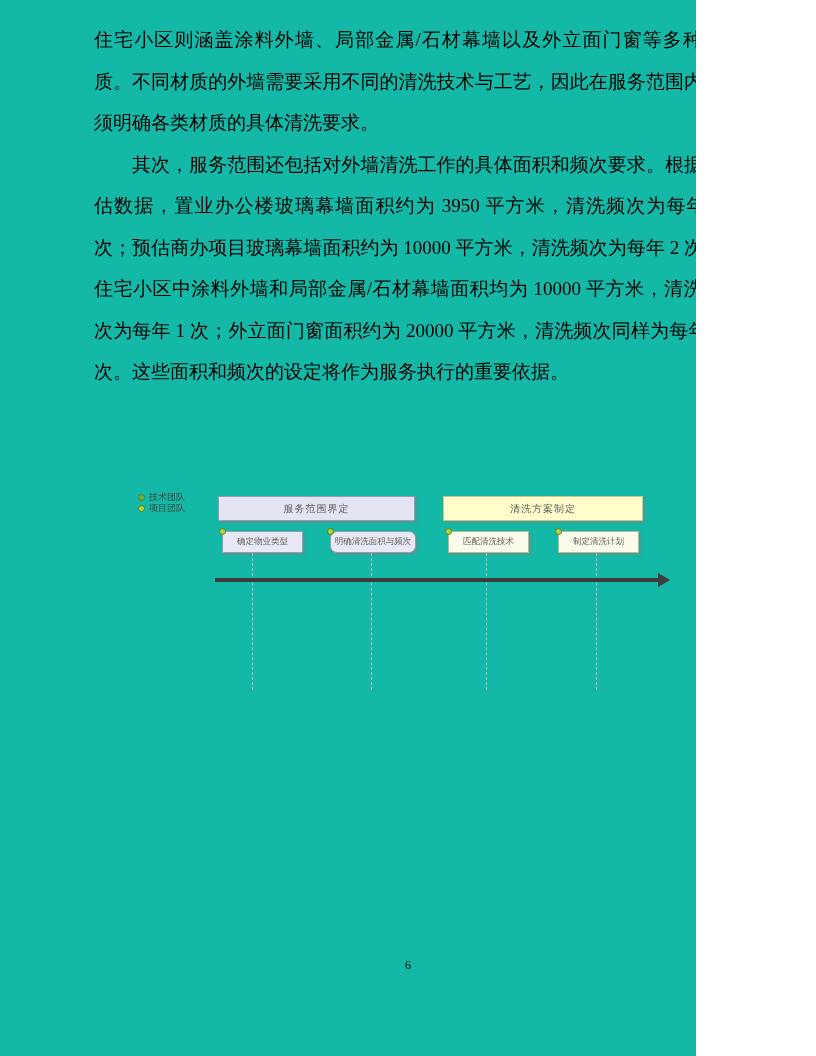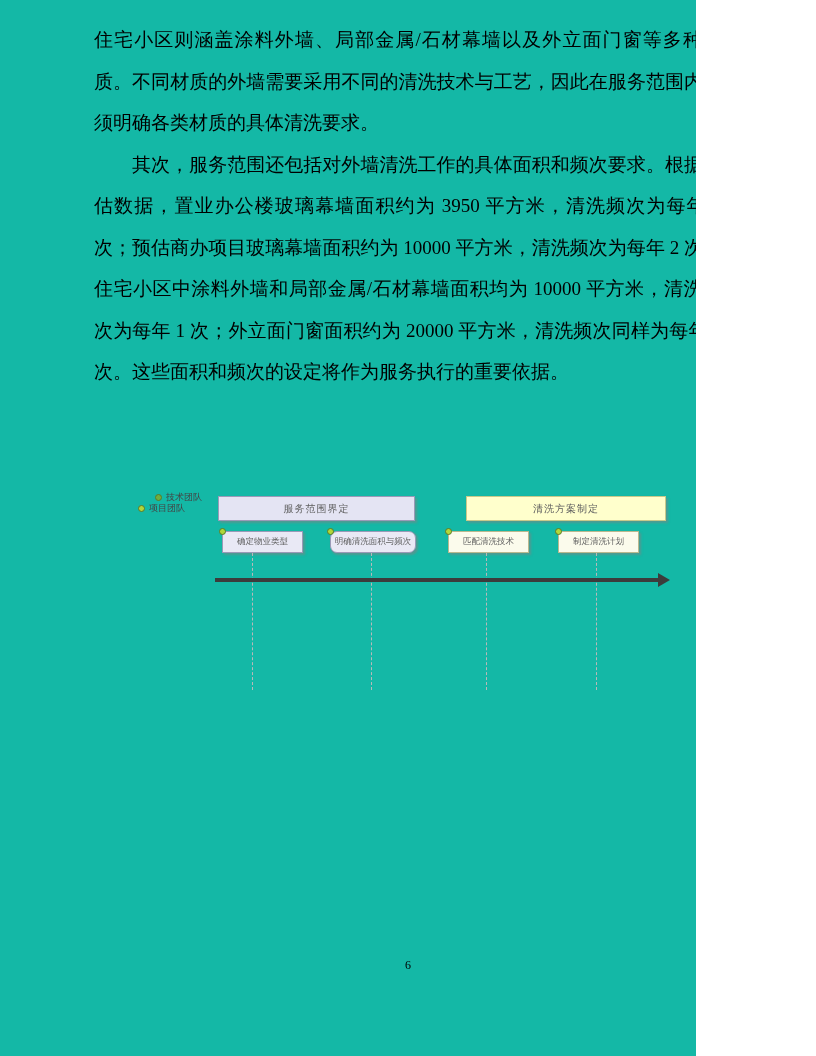--- a/index.html
+++ b/index.html
@@ -25,35 +25,35 @@
   #text-block-2{top:685px;}
 
   
   .diagram{
     position:absolute;left:0;top:488px;width:816px;height:215px;
     font-family:"Liberation Sans","DejaVu Sans",sans-serif;
   }
   .legend-item{position:absolute;display:flex;align-items:center;gap:4px;}
   .legend-item .dot{width:7px;height:7px;border-radius:50%;border:1px solid #5a7a28;box-sizing:border-box;}
   .legend-label{font-size:9px;color:#444;white-space:nowrap;}
-  #legend-1{left:155px;top:3px;}
+  #legend-1{left:138px;top:3px;}
   #legend-2{left:138px;top:14px;}
   #legend-1 .dot{background:#6fae3e;}
   #legend-2 .dot{background:#b0d73a;}
 
   .phase-box{
     position:absolute;top:8px;height:25px;
     border:1px solid #9a9ab8;
     box-shadow:2px 2px 2px rgba(130,130,130,.55);
     display:flex;align-items:center;justify-content:center;
     font-size:10px;color:#5f5f5f;letter-spacing:1px;
     box-sizing:border-box;
   }
   #phase-1{left:218px;width:197px;background:#e4e4f3;}
-  #phase-2{left:466px;width:200px;background:#ffffcc;border-color:#c9c98a;}
+  #phase-2{left:443px;width:200px;background:#ffffcc;border-color:#c9c98a;}
 
   .milestone-box{
     position:absolute;top:43px;height:22px;
     border:1px solid #9a9ab8;
     box-shadow:1.5px 1.5px 2px rgba(130,130,130,.55);
     display:flex;align-items:center;justify-content:center;
     font-size:8.5px;color:#5f5f5f;
     box-sizing:border-box;
     text-align:right;
   }

